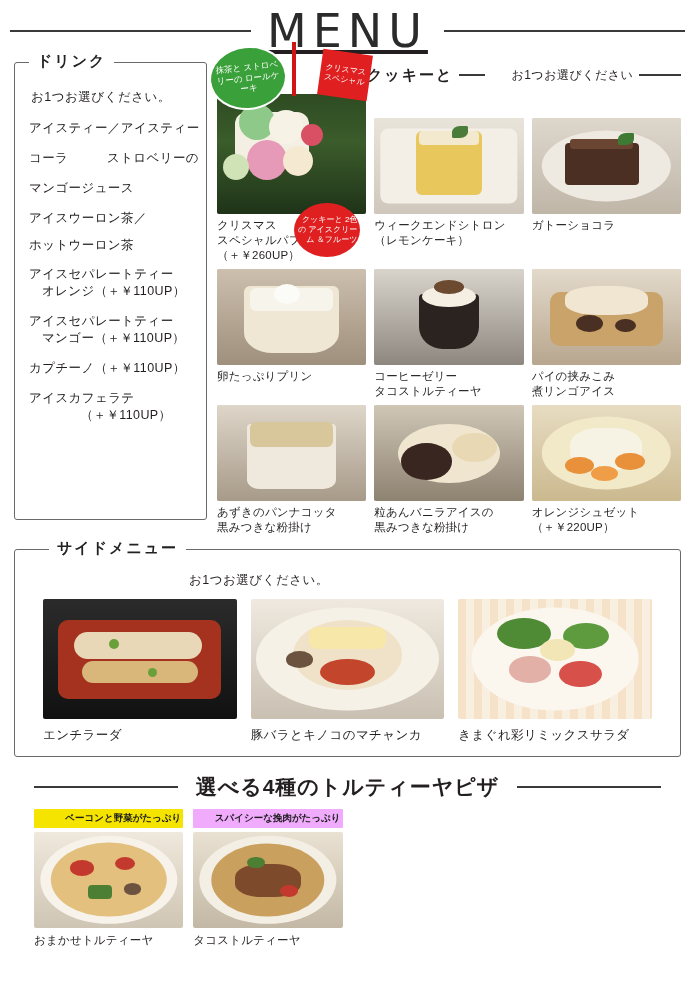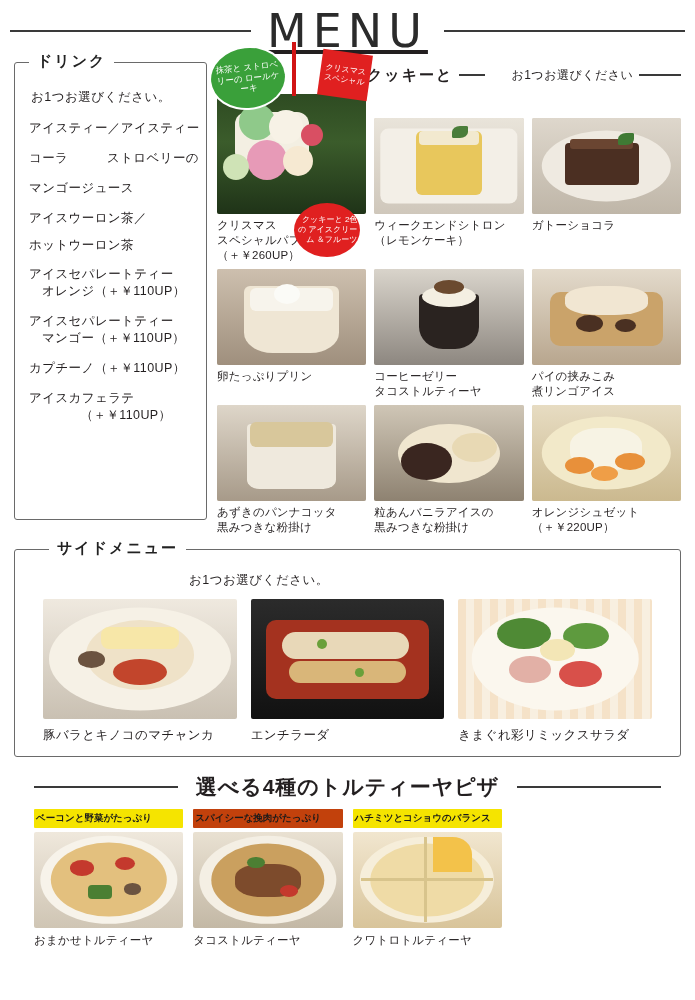--- a/index.html
+++ b/index.html
@@ -237,21 +237,21 @@
   .pizza-grid {
     display: grid;
     grid-template-columns: repeat(4, 1fr);
     gap: 0 10px;
     padding: 0 34px;
   }
   .pz-tag {
     font-size: 9.5px;
     font-weight: bold;
     color: #1a1a1a;
-    text-align: left;
+    text-align: right;
     padding: 3px 2px;
     margin-bottom: 4px;
     border-radius: 1px;
     letter-spacing: 0;
     white-space: nowrap;
     overflow: hidden;
   }
   .pz-photo {
     width: 100%; height: 96px;
     border-radius: 2px;
@@ -434,40 +434,40 @@
   </div>
 </div>
 
 <div class="panel side-panel">
   <div class="panel-title side-title">サイドメニュー</div>
   <div class="side-note">お1つお選びください。</div>
   <div class="side-grid">
 
     <div>
       <div class="side-photo">
+        <div class="ph" style="background:linear-gradient(180deg,#2b2b2b,#111)"></div>
+        <div class="blob" style="left:8%;top:18%;width:84%;height:66%;background:#a4321f;border-radius:10px"></div>
+        <div class="blob" style="left:16%;top:28%;width:66%;height:22%;background:#e8d8b8;border-radius:20px"></div>
+        <div class="blob" style="left:20%;top:52%;width:60%;height:18%;background:#d9b679;border-radius:16px"></div>
+        <div class="blob" style="left:34%;top:34%;width:10px;height:10px;background:#6aa03a;border-radius:50%"></div>
+        <div class="blob" style="left:54%;top:58%;width:9px;height:9px;background:#6aa03a;border-radius:50%"></div>
+      </div>
+      <div class="side-caption">エンチラーダ</div>
+    </div>
+
+    <div>
+      <div class="side-photo">
         <div class="ph" style="background:linear-gradient(180deg,#efe9df,#c9c0b2)"></div>
         <div class="plate" style="width:94%;height:86%;background:#f6f1e6;border-radius:50%"></div>
         <div class="blob" style="left:22%;top:18%;width:56%;height:58%;background:#efe2c8;border-radius:50%"></div>
         <div class="blob" style="left:30%;top:24%;width:40%;height:18%;background:#f7e7a8;border-radius:8px"></div>
         <div class="blob" style="left:36%;top:50%;width:28%;height:22%;background:#c2452c;border-radius:50%"></div>
         <div class="blob" style="left:18%;top:44%;width:14%;height:14%;background:#6b5340;border-radius:50%"></div>
       </div>
       <div class="side-caption">豚バラとキノコのマチャンカ</div>
-    </div>
-
-    <div>
-      <div class="side-photo">
-        <div class="ph" style="background:linear-gradient(180deg,#2b2b2b,#111)"></div>
-        <div class="blob" style="left:8%;top:18%;width:84%;height:66%;background:#a4321f;border-radius:10px"></div>
-        <div class="blob" style="left:16%;top:28%;width:66%;height:22%;background:#e8d8b8;border-radius:20px"></div>
-        <div class="blob" style="left:20%;top:52%;width:60%;height:18%;background:#d9b679;border-radius:16px"></div>
-        <div class="blob" style="left:34%;top:34%;width:10px;height:10px;background:#6aa03a;border-radius:50%"></div>
-        <div class="blob" style="left:54%;top:58%;width:9px;height:9px;background:#6aa03a;border-radius:50%"></div>
-      </div>
-      <div class="side-caption">エンチラーダ</div>
     </div>
 
     <div>
       <div class="side-photo">
         <div class="ph" style="background:repeating-linear-gradient(90deg,#f5e2c8 0 8px,#f8efe0 8px 16px)"></div>
         <div class="plate" style="width:86%;height:86%;background:#fbf7ee;border-radius:50%"></div>
         <div class="blob" style="left:20%;top:16%;width:28%;height:26%;background:#4f8a35;border-radius:50%"></div>
         <div class="blob" style="left:54%;top:20%;width:24%;height:22%;background:#5e9a3e;border-radius:50%"></div>
         <div class="blob" style="left:26%;top:48%;width:22%;height:22%;background:#e2b0a6;border-radius:50%"></div>
         <div class="blob" style="left:52%;top:52%;width:22%;height:22%;background:#d8504a;border-radius:50%"></div>
@@ -495,39 +495,27 @@
       <div class="plate" style="width:78%;height:78%;background:#e3c07e;border-radius:50%"></div>
       <div class="blob" style="left:24%;top:30%;width:16%;height:16%;background:#c4392d;border-radius:50%"></div>
       <div class="blob" style="left:54%;top:26%;width:14%;height:14%;background:#c4392d;border-radius:50%"></div>
       <div class="blob" style="left:36%;top:56%;width:16%;height:14%;background:#4c7f33;border-radius:4px"></div>
       <div class="blob" style="left:60%;top:54%;width:12%;height:12%;background:#6b5340;border-radius:50%"></div>
     </div>
     <div class="pz-caption">おまかせトルティーヤ</div>
   </div>
 
   <div>
-    <div class="pz-tag" style="background:#c2410c">スパイシーな挽肉がたっぷり</div>
+    <div class="pz-tag" style="background:#f0abfc">スパイシーな挽肉がたっぷり</div>
     <div class="pz-photo">
       <div class="ph" style="background:linear-gradient(180deg,#e9e1d2,#c3b8a5)"></div>
       <div class="plate" style="width:92%;height:92%;background:#f4efe4;border-radius:50%"></div>
       <div class="plate" style="width:76%;height:76%;background:#caa05f;border-radius:50%"></div>
       <div class="blob" style="left:28%;top:34%;width:44%;height:34%;background:#7d4b2c;border-radius:40%"></div>
       <div class="blob" style="left:36%;top:26%;width:12%;height:12%;background:#4c7f33;border-radius:50%"></div>
       <div class="blob" style="left:58%;top:56%;width:12%;height:12%;background:#c4392d;border-radius:50%"></div>
     </div>
     <div class="pz-caption">タコストルティーヤ</div>
   </div>
 
-  <div>
-    <div class="pz-tag" style="background:#f5e400">ハチミツとコショウのバランス</div>
-    <div class="pz-photo">
-      <div class="ph" style="background:linear-gradient(180deg,#f1e6cf,#d8c49a)"></div>
-      <div class="plate" style="width:90%;height:90%;background:#f6eeda;border-radius:50%"></div>
-      <div class="plate" style="width:76%;height:76%;background:#efdba6;border-radius:50%"></div>
-      <div class="blob" style="left:48%;top:6%;width:3px;height:88%;background:#d8c48c;border-radius:0"></div>
-      <div class="blob" style="left:6%;top:48%;width:88%;height:3px;background:#d8c48c;border-radius:0"></div>
-      <div class="blob" style="left:54%;top:6%;width:26%;height:36%;background:#f3c24a;border-radius:0 50% 0 0"></div>
-    </div>
-    <div class="pz-caption">クワトロトルティーヤ</div>
-  </div>
 
 
 </div>
 
 </body></html>

